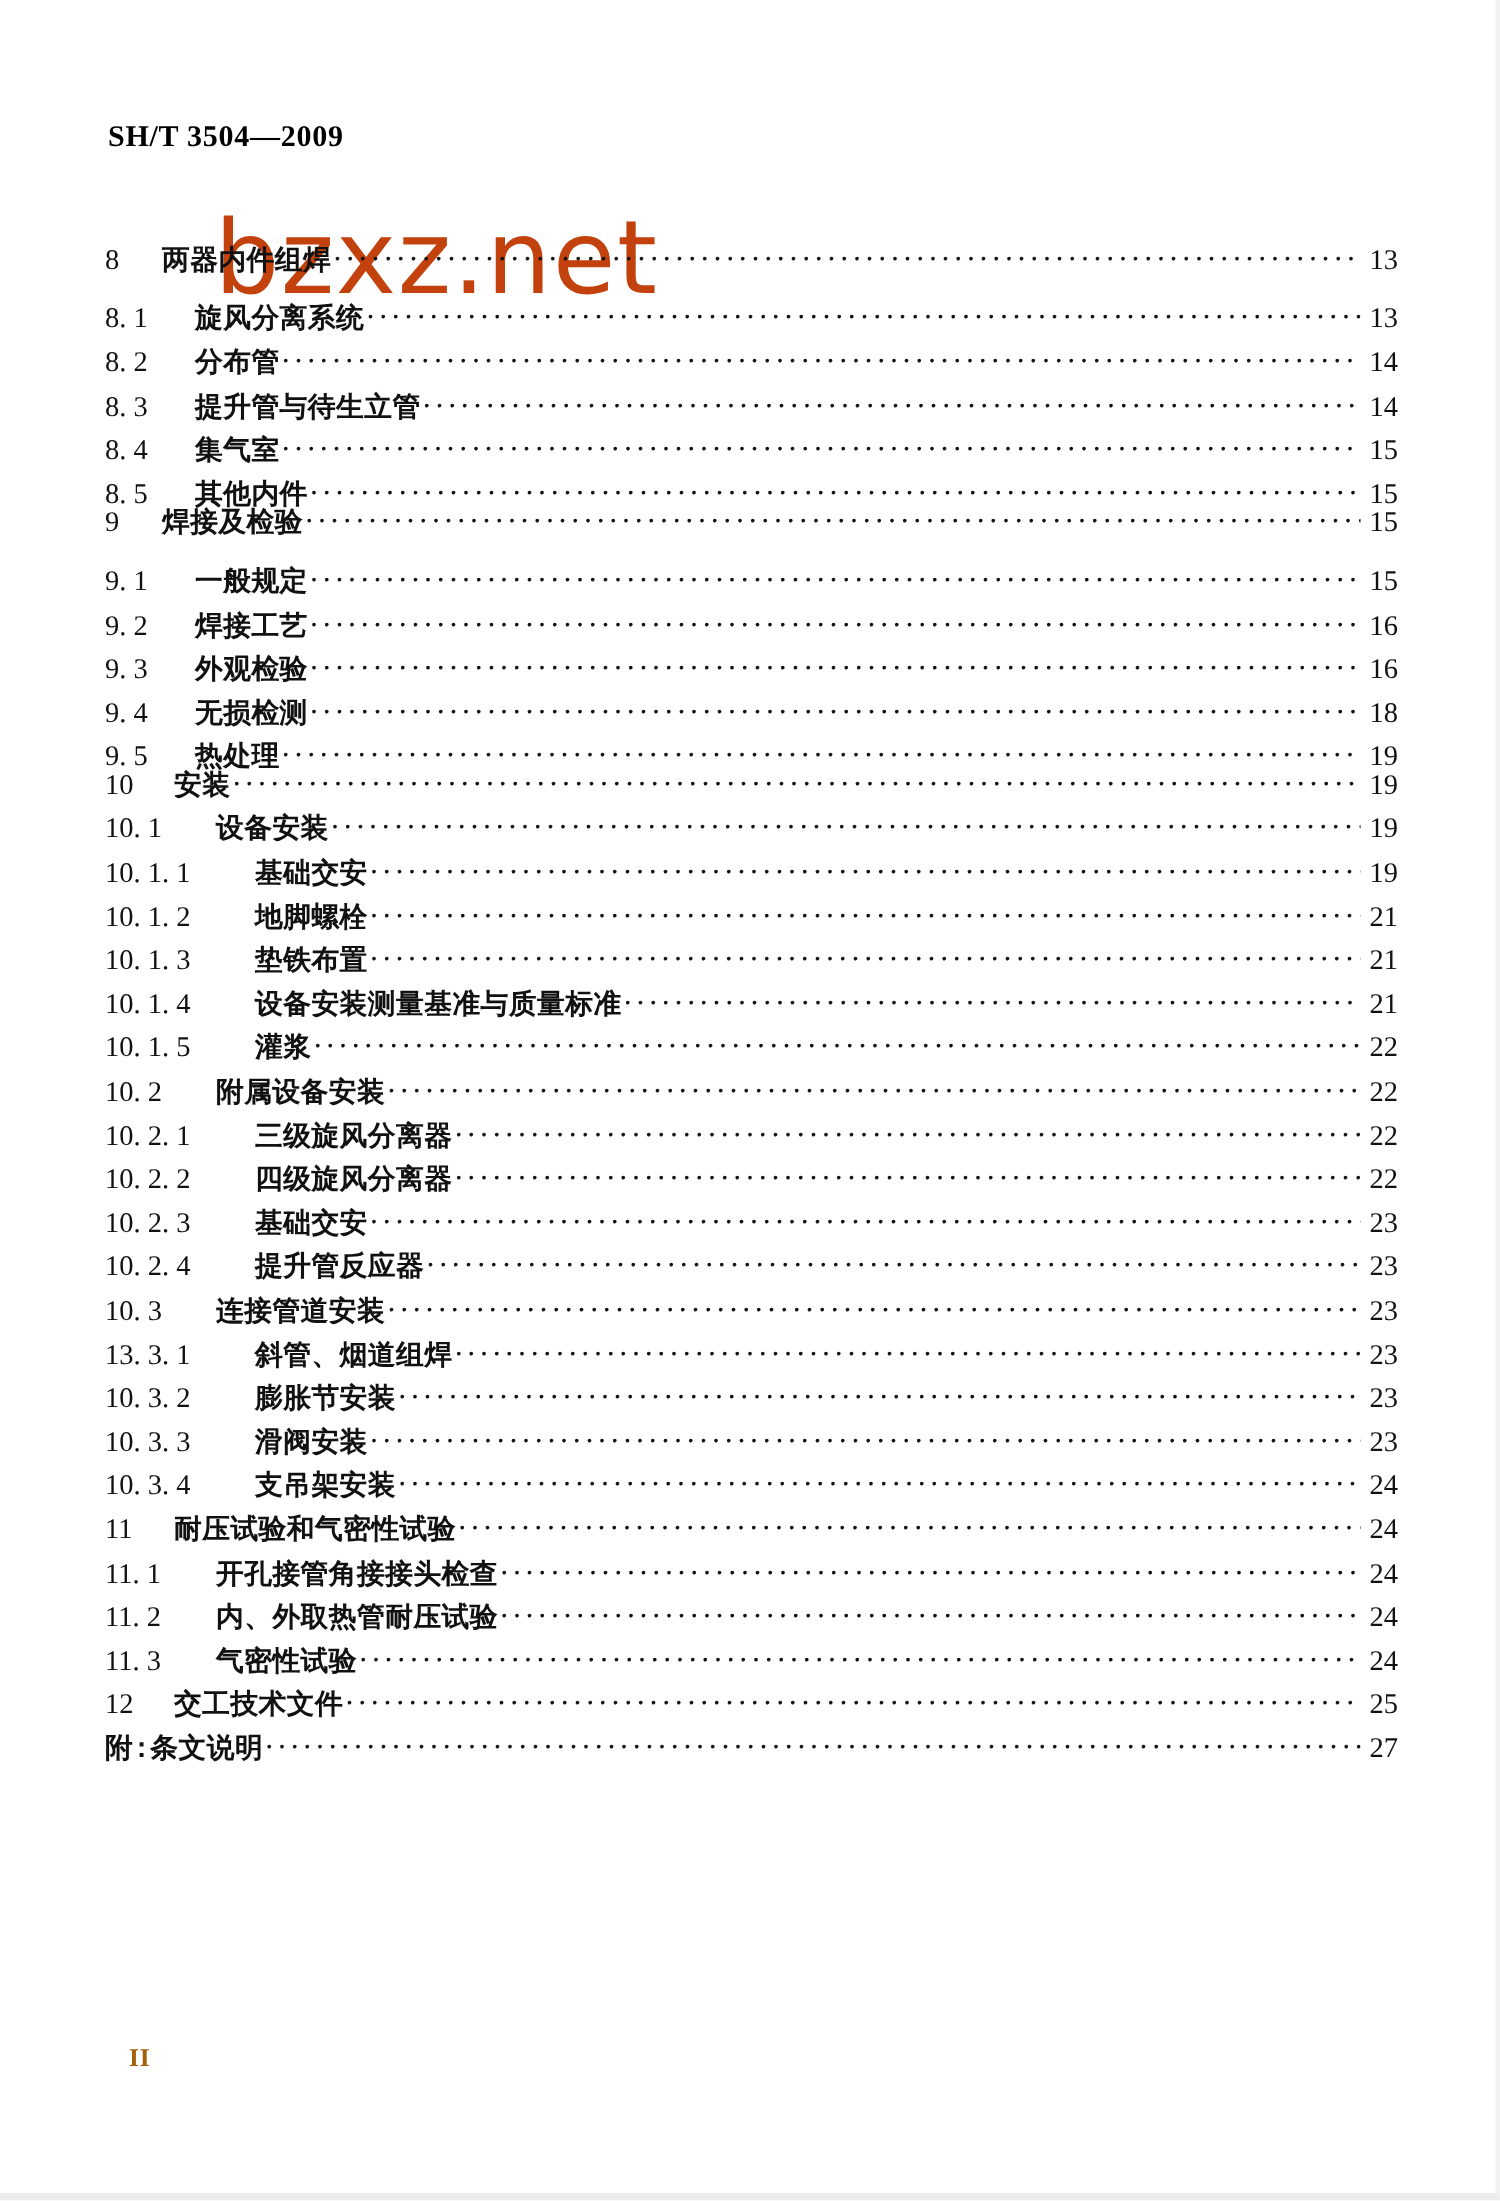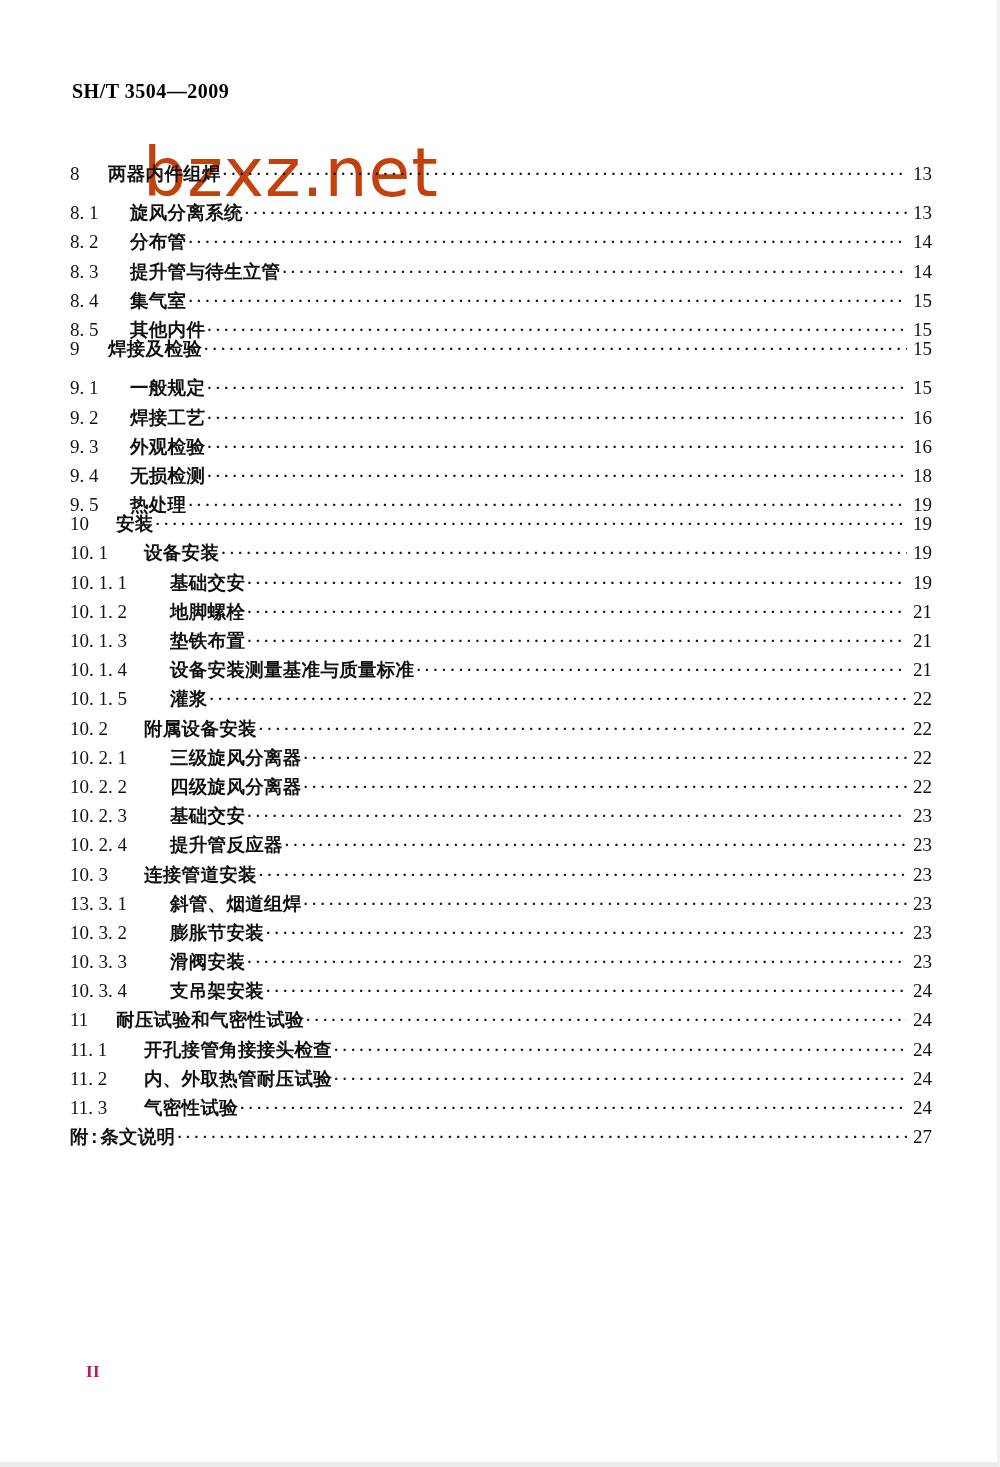--- a/index.html
+++ b/index.html
@@ -113,21 +113,21 @@
   .lvl-3 > .toc-num { min-width: 100px; }
   .lvl-0 > .toc-num { min-width: 0px; }
   
   .folio {
     position: absolute;
     left: 86px;
     top: 1362px;
     font-family: "Liberation Serif", "DejaVu Serif", serif;
     font-size: 17px;
     font-weight: bold;
-    color: #be185d;
+    color: #a16207;
     letter-spacing: 0.5px;
     z-index: 2;
   }
 </style>
 </head>
 <body>
 
 <div class="page">
 
   <div class="watermark">bzxz.net</div>
@@ -326,20 +326,26 @@
         <span class="toc-title">内、外取热管耐压试验</span>
         <span class="toc-leader"></span>
         <span class="toc-page">24</span>
       </div>
       <div class="toc-row lvl-2b">
         <span class="toc-num">11. 3</span>
         <span class="toc-title">气密性试验</span>
         <span class="toc-leader"></span>
         <span class="toc-page">24</span>
       </div>
+      <div class="toc-row lvl-1b">
+        <span class="toc-num">12</span>
+        <span class="toc-title">交工技术文件</span>
+        <span class="toc-leader"></span>
+        <span class="toc-page">25</span>
+      </div>
       <div class="toc-row lvl-0">
         <span class="toc-num"></span>
         <span class="toc-title">附:条文说明</span>
         <span class="toc-leader"></span>
         <span class="toc-page">27</span>
       </div>
     </div>
 
   <div class="folio">II</div>
 

